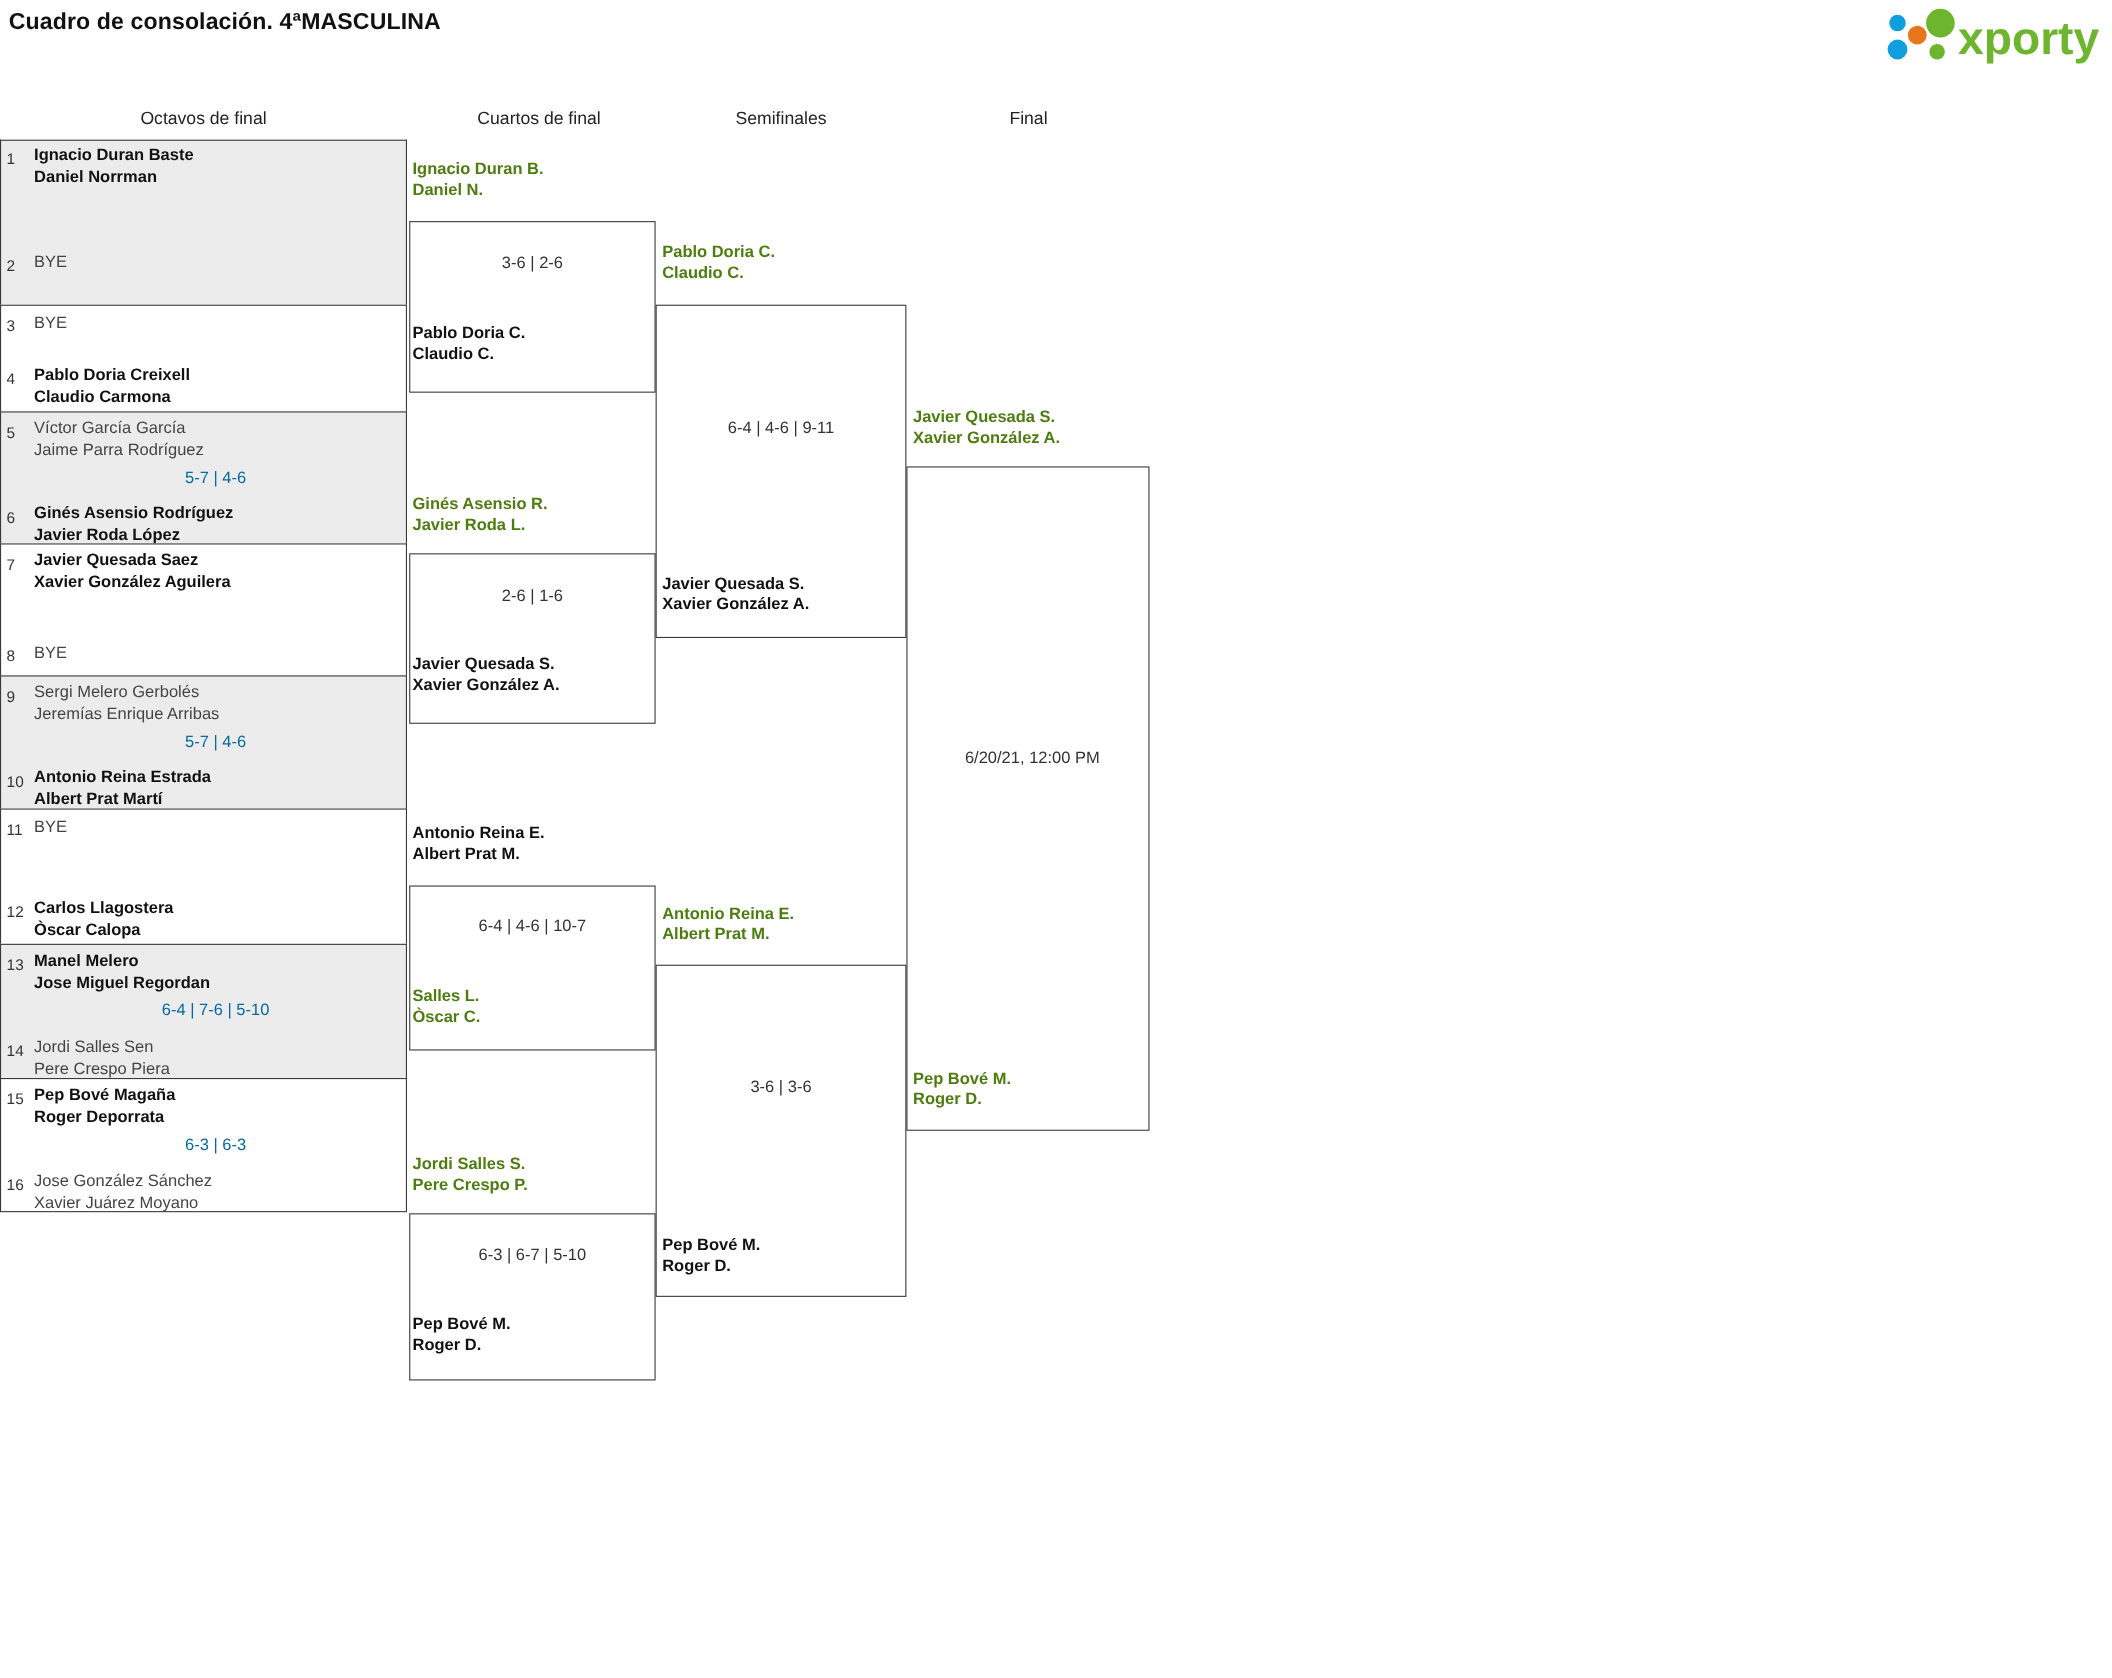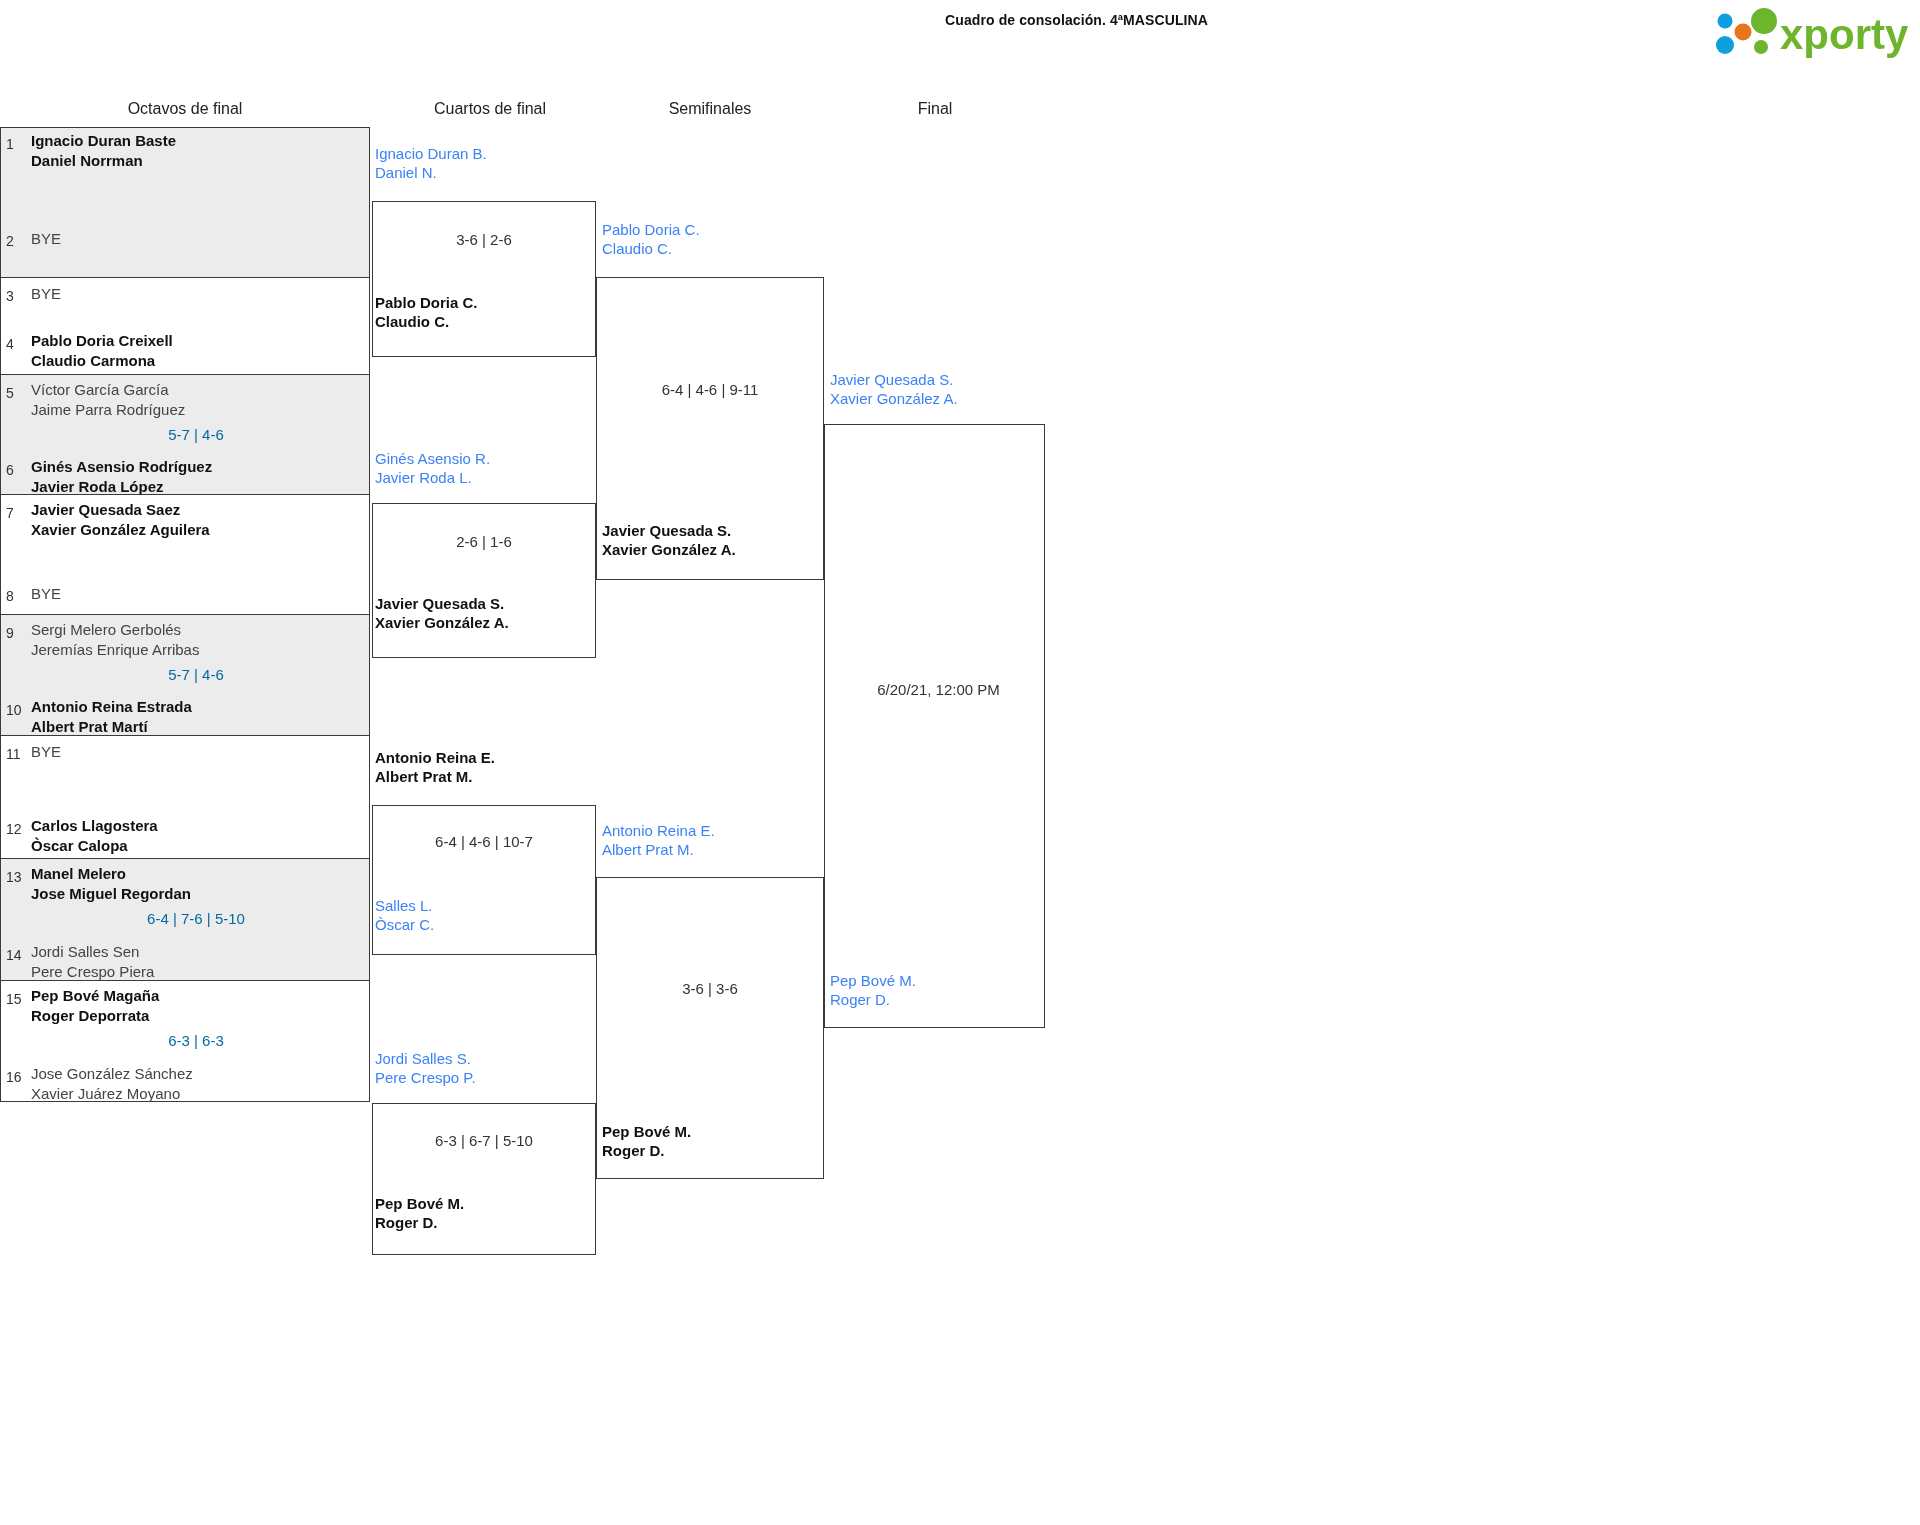--- a/index.html
+++ b/index.html
@@ -7,21 +7,21 @@
     width:1920px;height:1525px;position:relative;overflow:hidden;
     font-family:"Liberation Sans","DejaVu Sans",sans-serif;
     color:#1a1a1a;
     -webkit-font-smoothing:antialiased;
   }
   .abs{position:absolute;}
 
   
   #title-block{left:8px;top:6px;width:1200px;}
   #title-line1{font-size:21px;font-weight:700;letter-spacing:.1px;line-height:28px;color:#111;}
-  #title-line2{font-size:14px;font-weight:700;letter-spacing:.1px;line-height:28px;color:#111;text-align:right;}
+  #title-line2{font-size:21px;font-weight:700;letter-spacing:.1px;line-height:28px;color:#111;}
 
   
   #logo{left:1712px;top:4px;width:200px;height:58px;}
   #logo svg{display:block;}
 
   
   .round-header{
     font-size:16px;color:#222;text-align:center;font-weight:400;
     top:98px;height:22px;line-height:22px;
   }
@@ -60,21 +60,21 @@
 
   
   .bx{
     position:absolute;box-sizing:border-box;
     border:1px solid #3a3a3a;background:transparent;
   }
   .feedname{
     position:absolute;font-size:15px;line-height:19px;white-space:nowrap;
   }
   .feedname.win{font-weight:700;color:#111;}
-  .feedname.lose{font-weight:400;color:#3b82f6;}
+  .feedname.lose{font-weight:700;color:#4d7c0f;}
   .boxscore{
     position:absolute;text-align:center;font-size:15px;color:#333;line-height:18px;
     white-space:nowrap;
   }
 </style>
 </head>
 <body>
 
 <div class="abs" id="title-block">
   <div id="title-line2">Cuadro de consolación. 4ªMASCULINA</div>

